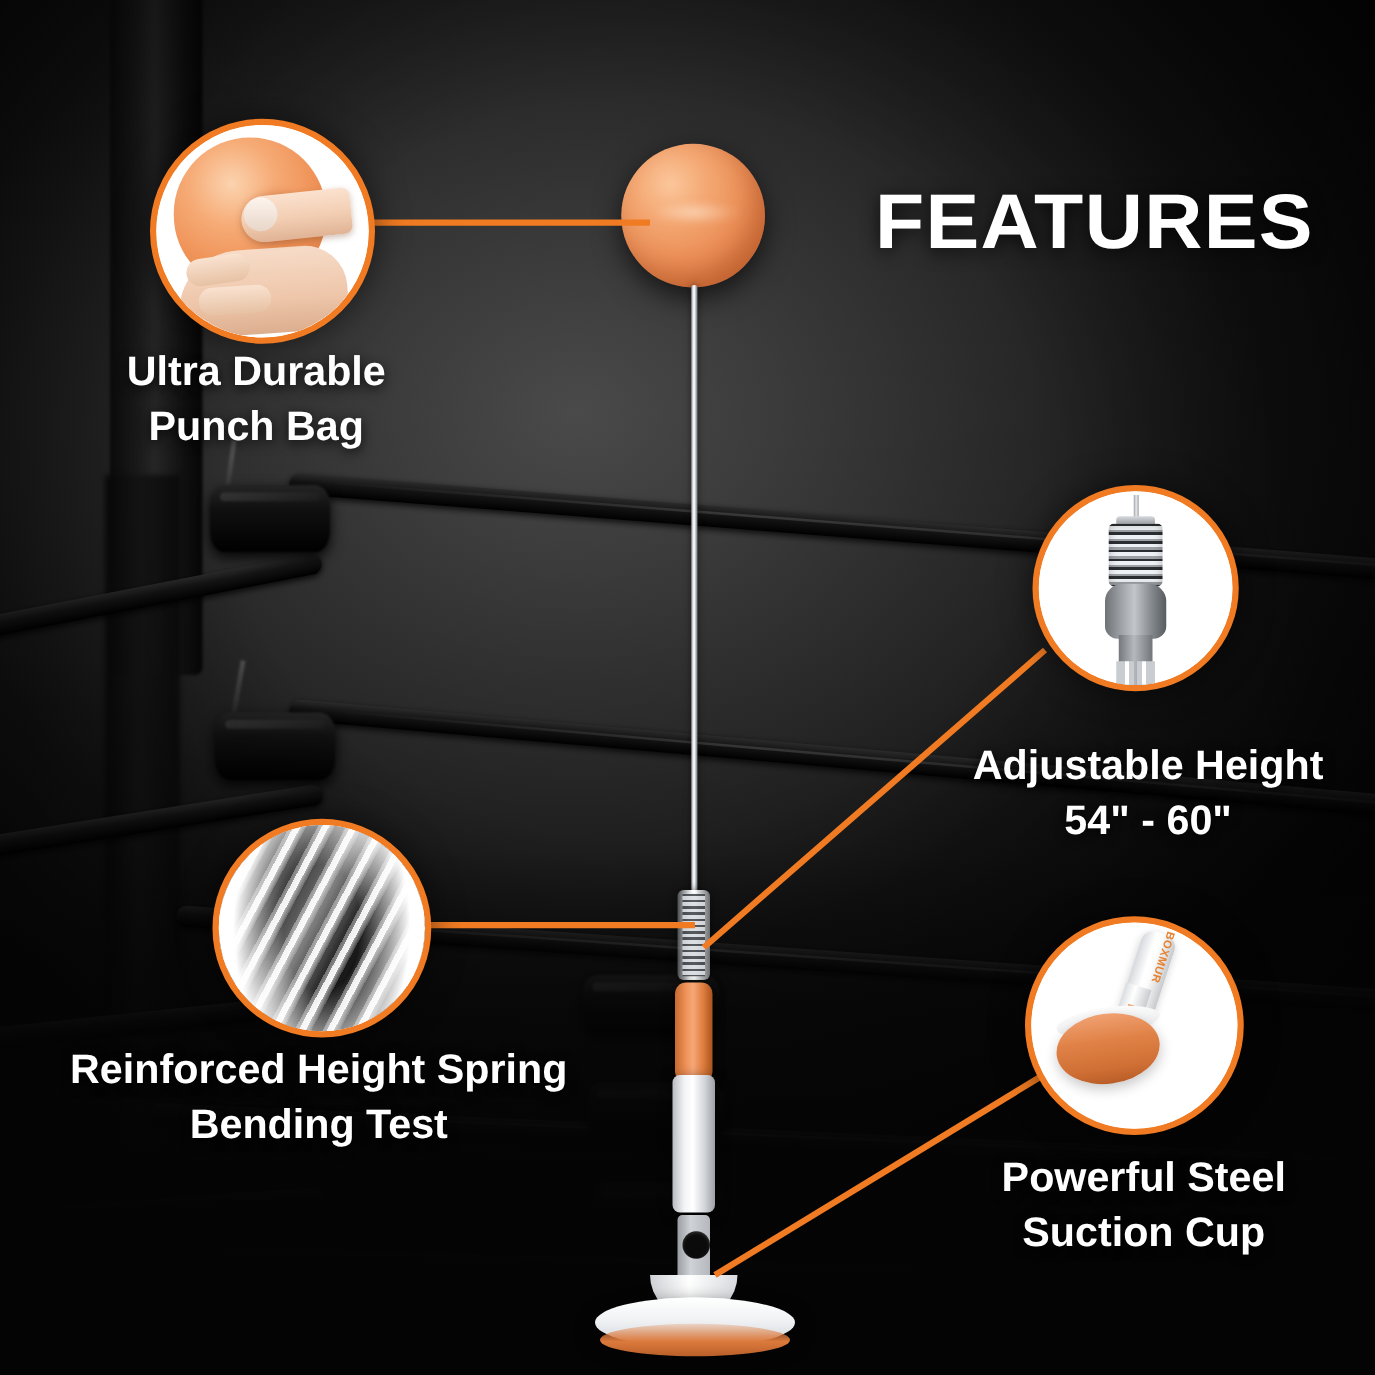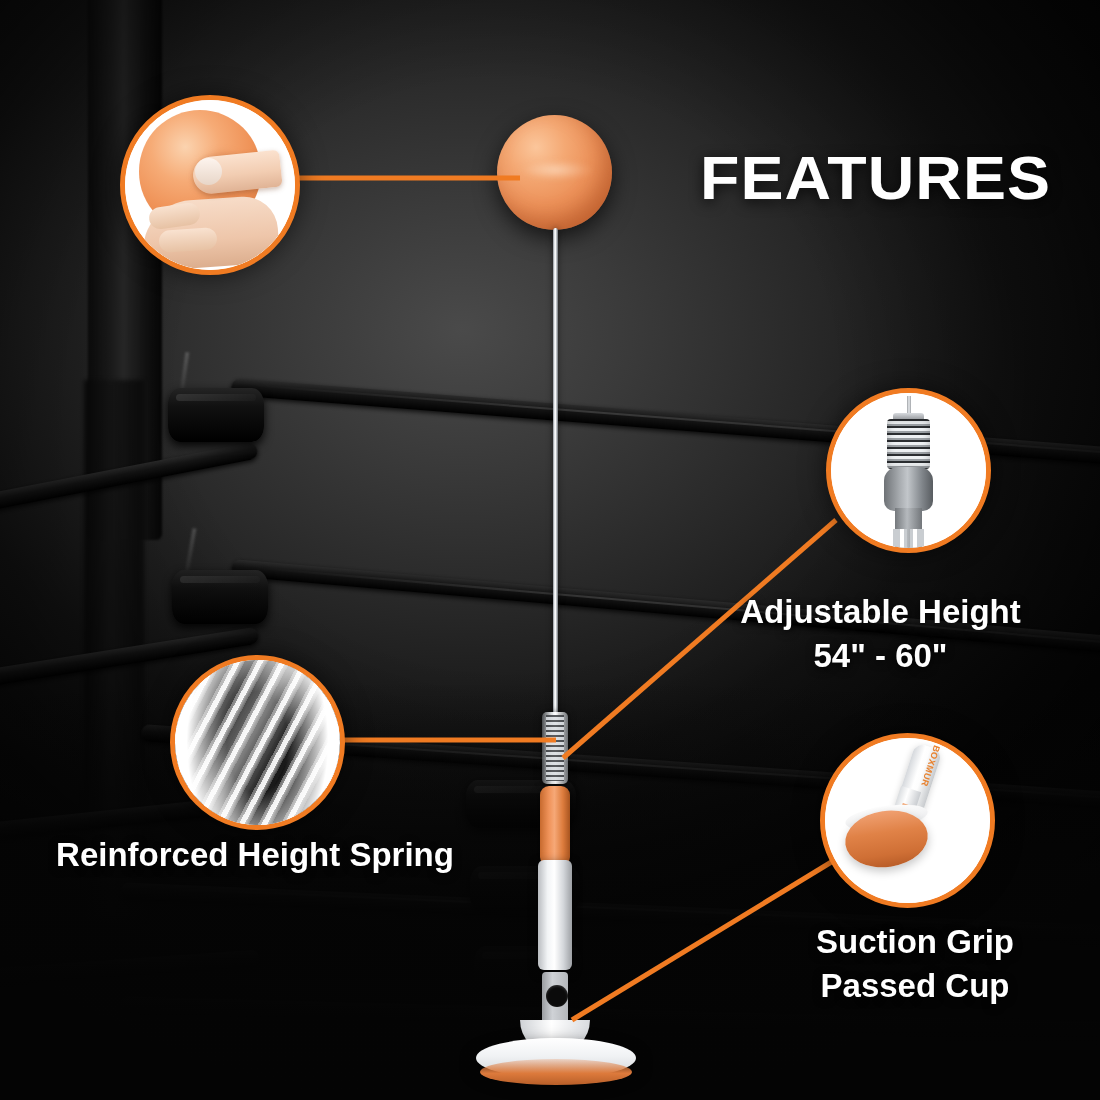--- a/index.html
+++ b/index.html
@@ -367,65 +367,68 @@
         <div class="art-ball"></div>
         <div class="art-ball-dent"></div>
         <div class="art-palm"></div>
         <div class="art-finger" style="left:14%;top:62%;width:30%;height:13%;transform:rotate(-8deg);"></div>
         <div class="art-finger" style="left:20%;top:76%;width:34%;height:13%;transform:rotate(-4deg);"></div>
         <div class="art-thumb"></div>
         <div class="art-nail"></div>
       </div>
     </div>
     <div class="label" style="left:45px;top:275px;width:320px;">
+      <div>Ultra Durable</div>
+      <div>Punch Bag</div>
     </div>
   </div>
 
   <div class="callout" style="left:0;top:0;">
     <div class="circ" style="left:170px;top:655px;width:165px;height:165px;">
       <div class="circ-inner">
         <div class="art-spring"></div>
         <div class="art-spring-shine"></div>
         <div class="art-spring-mask"></div>
       </div>
     </div>
     <div class="label" style="left:30px;top:833px;width:450px;">
       <div>Reinforced Height Spring</div>
+      <div>Bending Test</div>
     </div>
   </div>
 
   <div class="callout" style="left:0;top:0;">
     <div class="circ" style="left:826px;top:388px;width:155px;height:155px;">
       <div class="circ-inner">
         <div class="aj-rod"></div>
         <div class="aj-cap"></div>
         <div class="aj-spring"></div>
         <div class="aj-collar"></div>
         <div class="aj-stem"></div>
         <div class="aj-legs"></div>
       </div>
     </div>
-    <div class="label" style="left:708px;top:590px;width:345px;">
+    <div class="label" style="left:746px;top:590px;width:345px;">
       <div>Adjustable Height</div>
       <div>54" - 60"</div>
     </div>
   </div>
 
   <div class="callout" style="left:0;top:0;">
     <div class="circ" style="left:820px;top:733px;width:165px;height:165px;">
       <div class="circ-inner">
         <div class="sc-handle"></div>
         <div class="sc-logo">BOXMUR</div>
         <div class="sc-post"></div>
         <div class="sc-post-orange"></div>
         <div class="sc-cup-top"></div>
         <div class="sc-cup"></div>
       </div>
     </div>
     <div class="label" style="left:765px;top:920px;width:300px;">
-      <div>Suction Grip</div>
-      <div>Passed Cup</div>
+      <div>Powerful Steel</div>
+      <div>Suction Cup</div>
     </div>
   </div>
 
   <div class="feat-title" style="left:700px;top:142px;">FEATURES</div>
 
 </div>
 
 </body></html>

